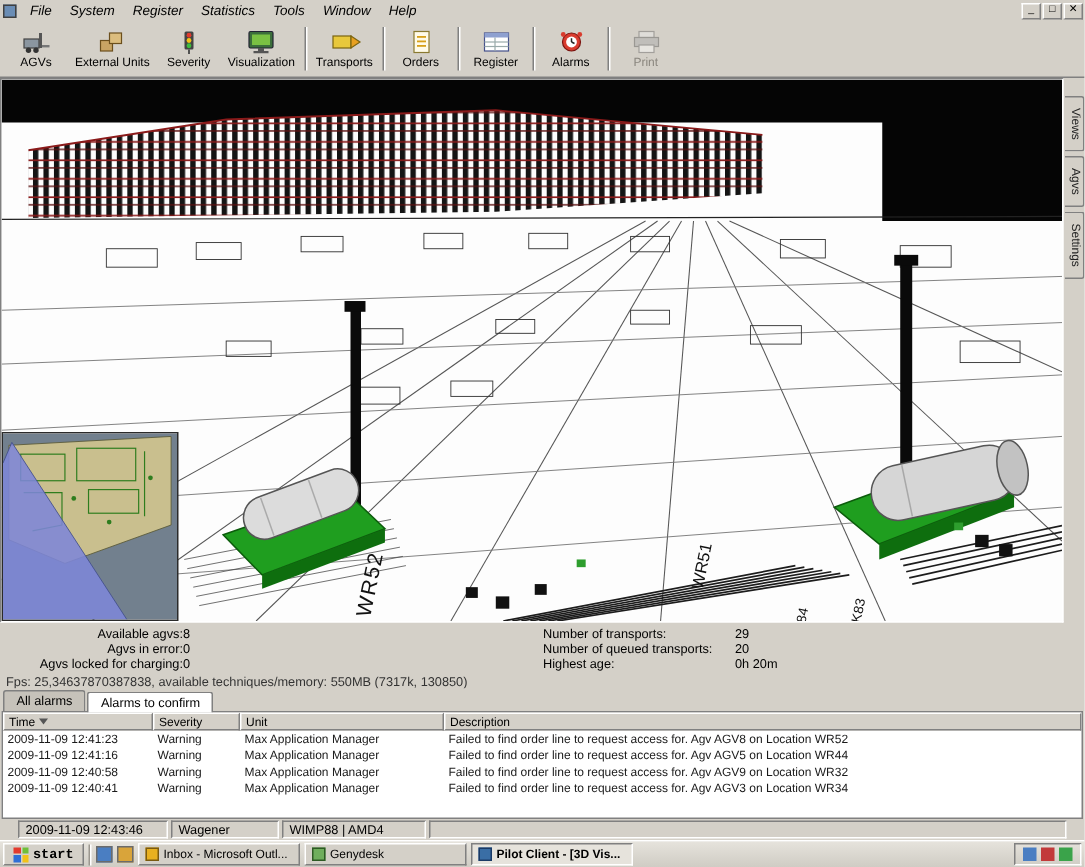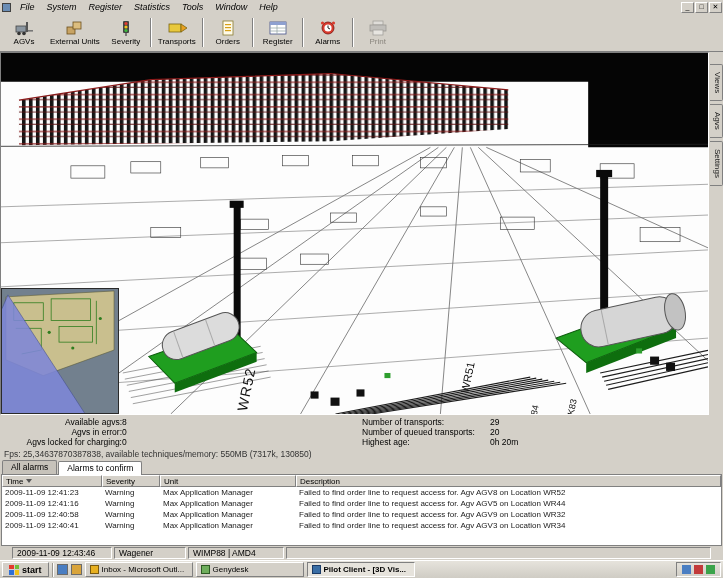--- a/index.html
+++ b/index.html
@@ -75,21 +75,21 @@
   
   .statusbar { flex:0 0 auto; height:14px; display:flex; gap:2px; padding:1px 12px; background:#d4d0c8; font-size:8.5px; }
   .spanel { border:1px solid; border-color:#808080 #fff #fff #808080; padding:0 4px; display:flex; align-items:center;
     white-space:nowrap; overflow:hidden; }
   .sp1 { width:100px; } .sp2 { width:72px; } .sp3 { width:96px; } .spf { flex:1; }
 
   
   .taskbar { flex:0 0 auto; height:18px; background:linear-gradient(#e6e3dc,#cfccc4); border-top:1px solid #fff;
     display:flex; align-items:center; gap:3px; padding:1px 2px; }
   .startbtn { height:15px; display:flex; align-items:center; gap:3px; padding:0 6px; background:#d4d0c8;
-    border:1px solid; border-color:#fff #808080 #808080 #fff; font-weight:bold; font-size:9px; }
+    border:1px solid; border-color:#fff #808080 #808080 #fff; font-weight:bold; font-size:9px;font-family:Liberation Mono, monospace; }
   .winflag { width:10px; height:10px; display:grid; grid-template-columns:1fr 1fr; grid-template-rows:1fr 1fr; gap:1px; }
   .winflag i { display:block; }
   .winflag i:nth-child(1){background:#e33b2e;} .winflag i:nth-child(2){background:#6fbf3a;}
   .winflag i:nth-child(3){background:#2f6fd6;} .winflag i:nth-child(4){background:#f2c218;}
   .qlsep { width:2px; height:14px; border-left:1px solid #9b978f; border-right:1px solid #fff; }
   .qlicon { width:11px; height:11px; border:1px solid #6b6b6b; }
   .taskbtn { height:15px; flex:0 0 auto; width:108px; display:flex; align-items:center; gap:3px; padding:0 4px;
     background:#d4d0c8; border:1px solid; border-color:#fff #808080 #808080 #fff; font-size:8px;
     white-space:nowrap; overflow:hidden; }
   .taskbtn.active { border-color:#808080 #fff #fff #808080; background:#e6e3dc; font-weight:bold; }
@@ -145,20 +145,31 @@
       <span>
           <svg width="22" height="16" viewBox="0 0 22 16">
         <rect x="8" y="1" width="6" height="12" rx="1" fill="#444"></rect>
         <circle cx="11" cy="3.5" r="1.6" fill="#e03a2e"></circle>
             <circle cx="11" cy="7" r="1.6" fill="#f2c218"></circle>
         <circle cx="11" cy="10.5" r="1.6" fill="#3dbb3d"></circle>
             <rect x="10.4" y="13" width="1.2" height="3" fill="#444"></rect>
       </svg>
         </span>
       <span>Severity</span>
+    </button>
+    <button class="tbtn">
+      <span>
+          <svg width="22" height="16" viewBox="0 0 22 16">
+        <rect x="3" y="1" width="16" height="11" rx="1" fill="#3b6e3b" stroke="#223" stroke-width="0.8"></rect>
+        <rect x="5" y="3" width="12" height="7" fill="#7ac143"></rect>
+        <rect x="9" y="12" width="4" height="2" fill="#555"></rect>
+            <rect x="6" y="14" width="10" height="1.5" fill="#555"></rect>
+      </svg>
+        </span>
+      <span>Visualization</span>
     </button>
     <span class="tsep"></span>
     <button class="tbtn">
       <span>
           <svg width="22" height="16" viewBox="0 0 22 16">
         <rect x="3" y="4" width="12" height="8" fill="#e8c83c" stroke="#7a6410" stroke-width="0.8"></rect>
         <polygon points="15,4 21,8 15,12" fill="#e8a020" stroke="#7a6410" stroke-width="0.8"></polygon>
       </svg>
         </span>
       <span>Transports</span>

